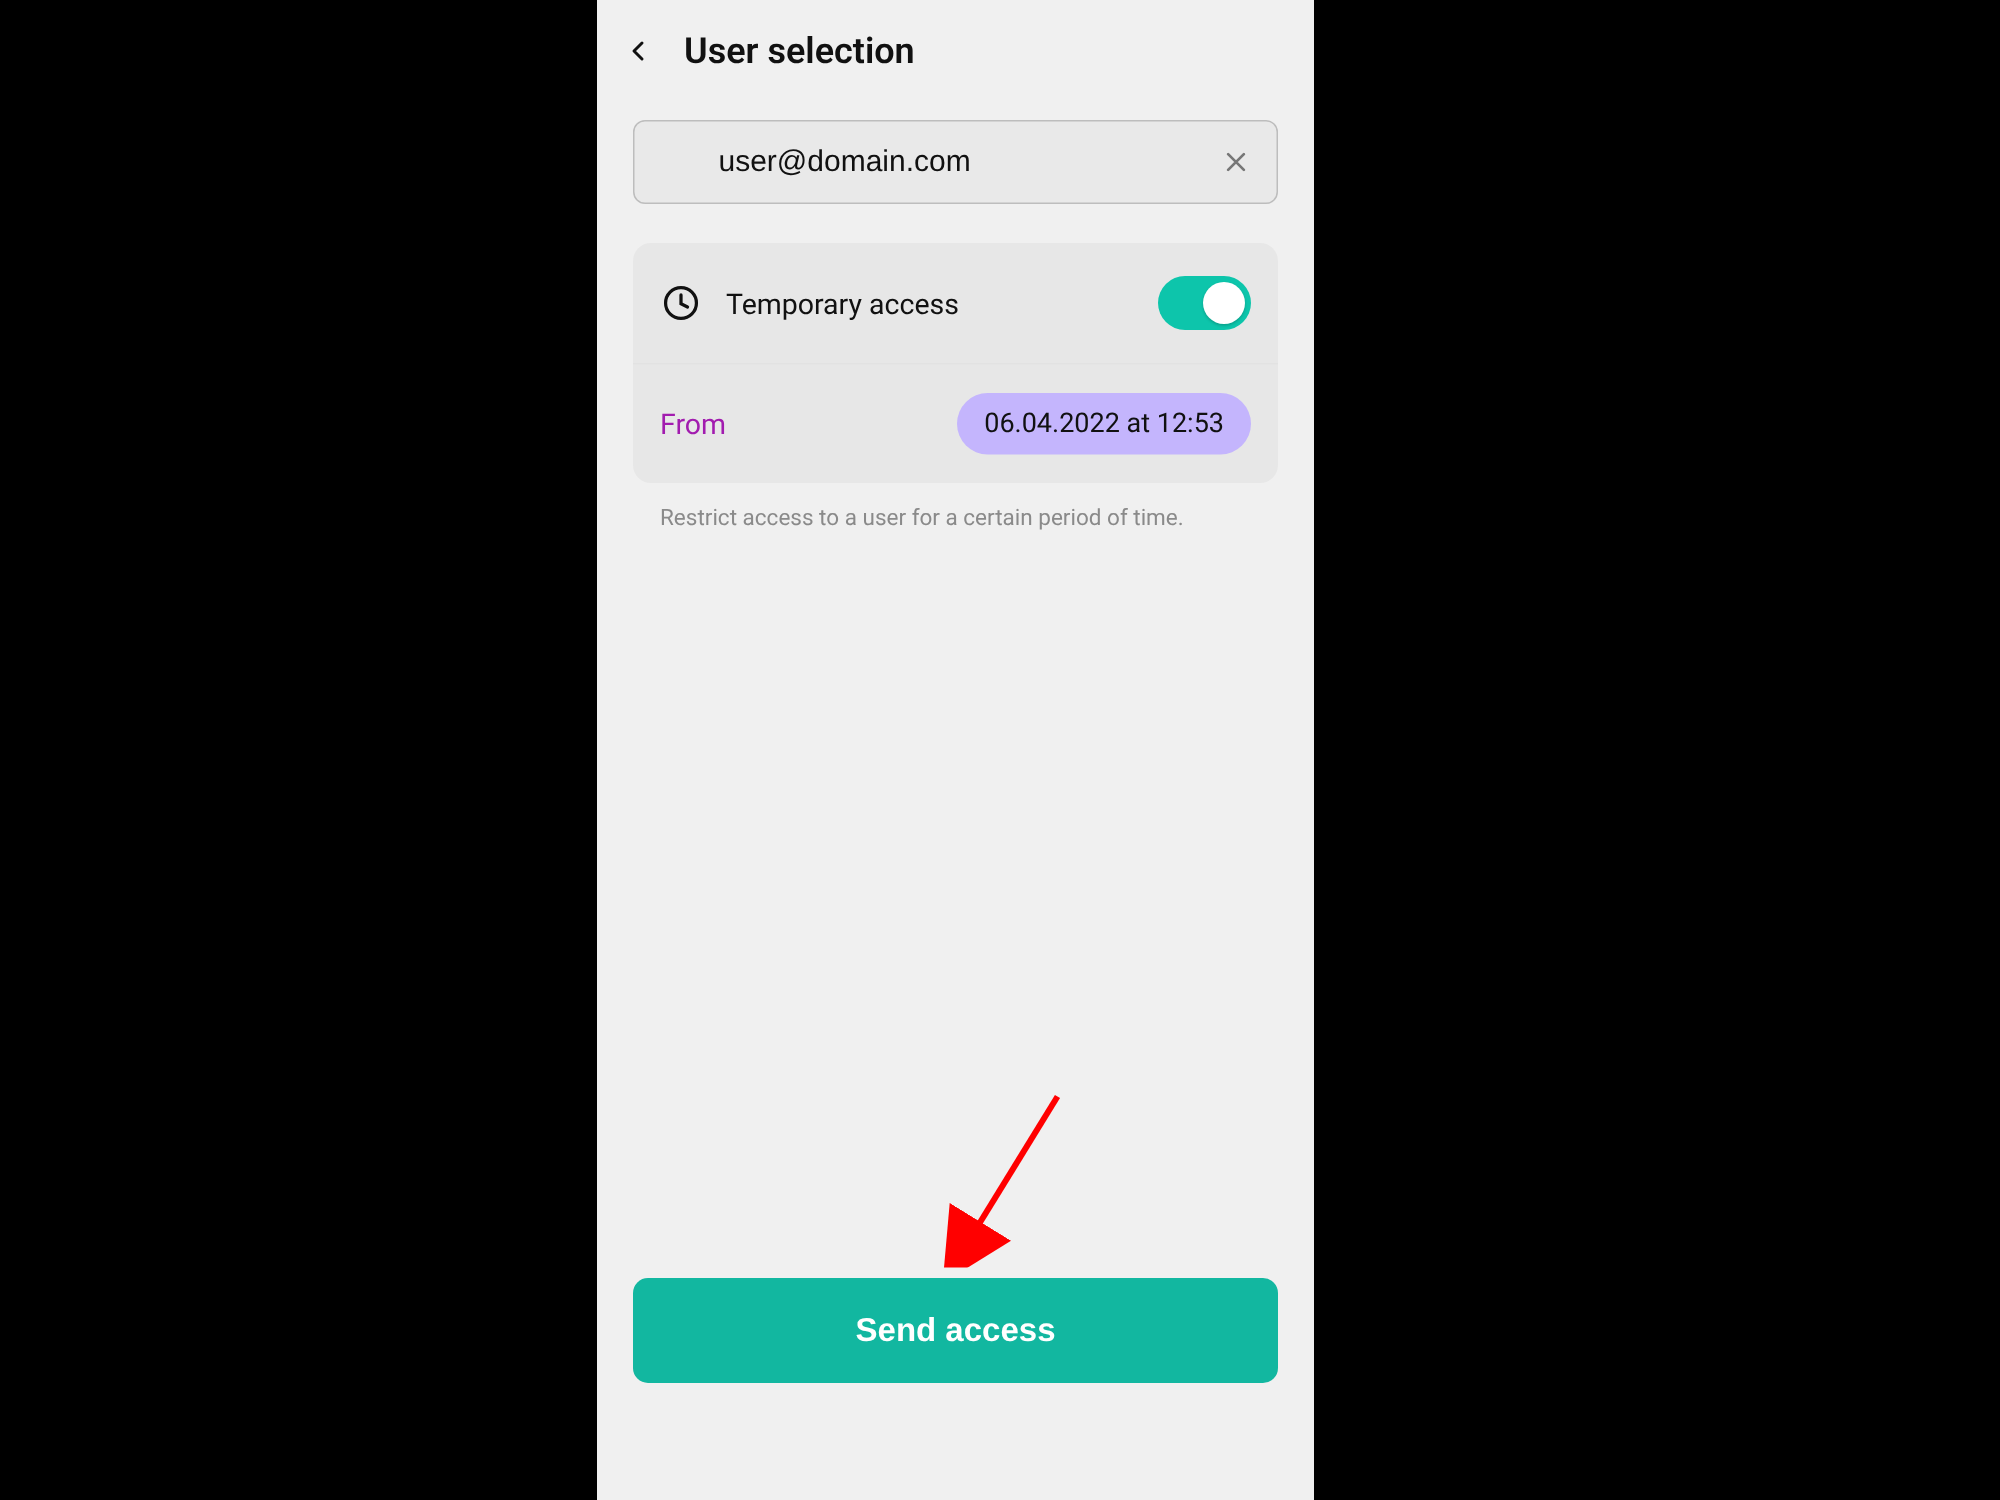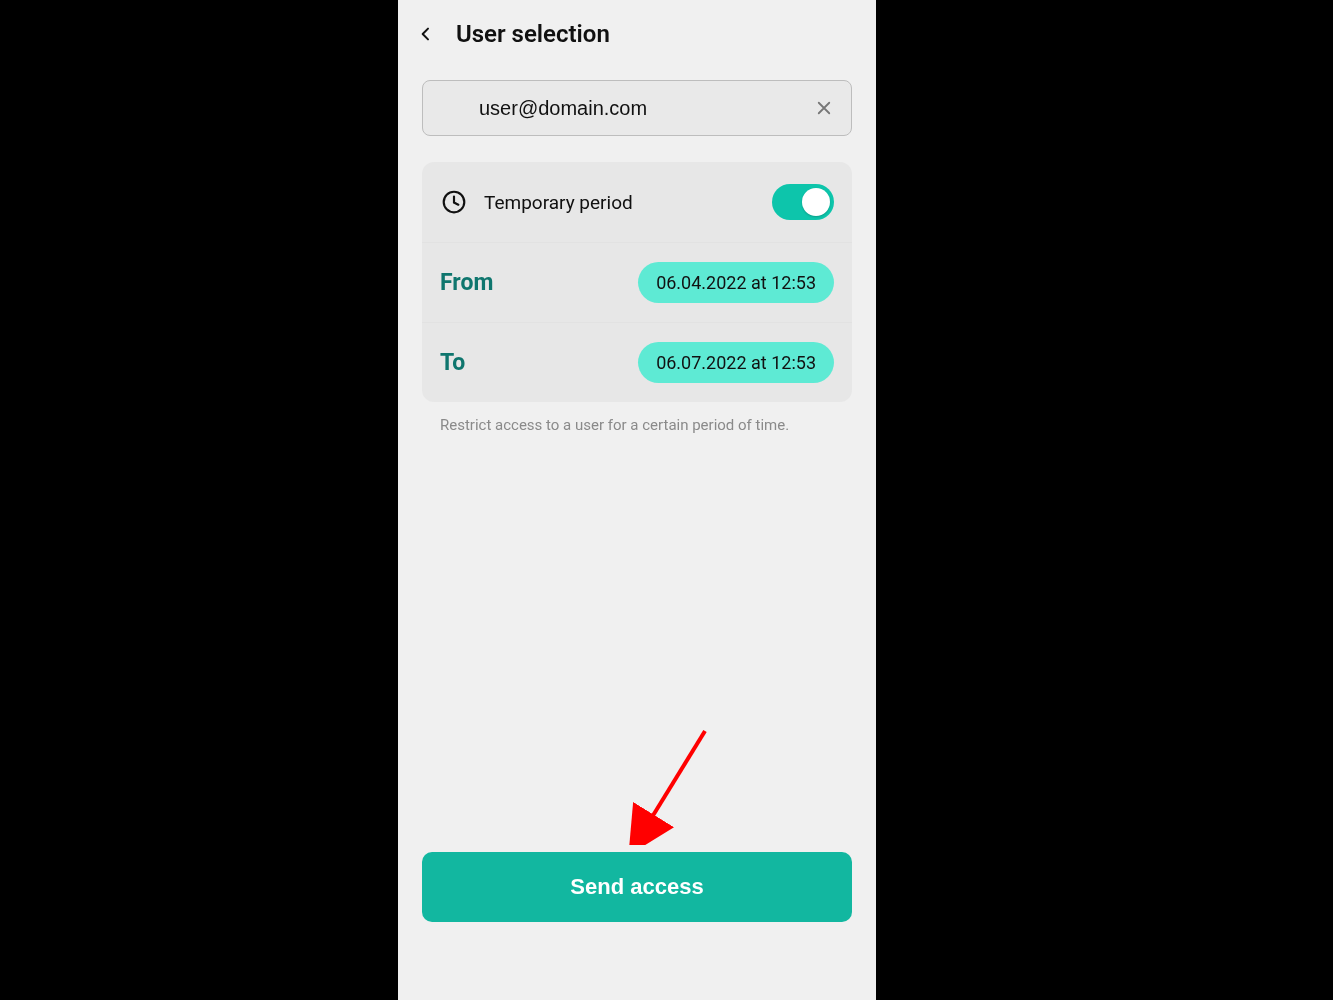--- a/index.html
+++ b/index.html
@@ -110,41 +110,40 @@
     .clock-icon {
       width: 28px; height: 28px;
       display: flex; align-items: center; justify-content: center;
     }
     .clock-icon svg { width: 26px; height: 26px; }
     .row-title {
       font-size: 19px;
       color: #111;
     }
     .sub-label {
-      font-size: 23px;
-      color: #0f766e;
-      font-weight: bold;
+      font-size: 19px;
+      color: #a21caf;
     }
     .toggle {
       width: 62px; height: 36px;
       border-radius: 18px;
       background: #0dc5ab;
       position: relative;
       cursor: pointer;
     }
     .toggle .knob {
       position: absolute;
       right: 4px; top: 4px;
       width: 28px; height: 28px;
       background: #fff;
       border-radius: 50%;
       box-shadow: 0 1px 2px rgba(0,0,0,0.2);
     }
     .pill {
-      background: #5eead4;
+      background: #c4b5fd;
       border-radius: 22px;
       padding: 10px 18px;
       font-size: 18px;
       color: #111;
       cursor: pointer;
     }
     .hint {
       font-size: 15px;
       color: #8a8a8a;
       margin: 14px 2px 0 18px;
@@ -202,34 +201,30 @@
 
     <div class="card">
       <div class="row">
         <div class="row-left">
           <div class="clock-icon">
             <svg viewBox="0 0 24 24">
               <circle cx="12" cy="12" r="9.5" fill="none" stroke="#111" stroke-width="2"></circle>
               <path d="M12 7 V12.5 L16 14.5" fill="none" stroke="#111" stroke-width="2" stroke-linecap="round"></path>
             </svg>
           </div>
-          <div class="row-title">Temporary period</div>
+          <div class="row-title">Temporary access</div>
         </div>
         <div class="toggle">
           <div class="knob"></div>
         </div>
       </div>
       <div class="row">
         <div class="sub-label">From</div>
         <div class="pill">06.04.2022 at 12:53</div>
       </div>
-      <div class="row">
-        <div class="sub-label">To</div>
-        <div class="pill">06.07.2022 at 12:53</div>
-      </div>
     </div>
 
     <div class="hint">Restrict access to a user for a certain period of time.</div>
 
     <div class="spacer"></div>
   </div>
 
   <div class="cta-wrap">
     <button class="cta">Send access</button>
   </div>

